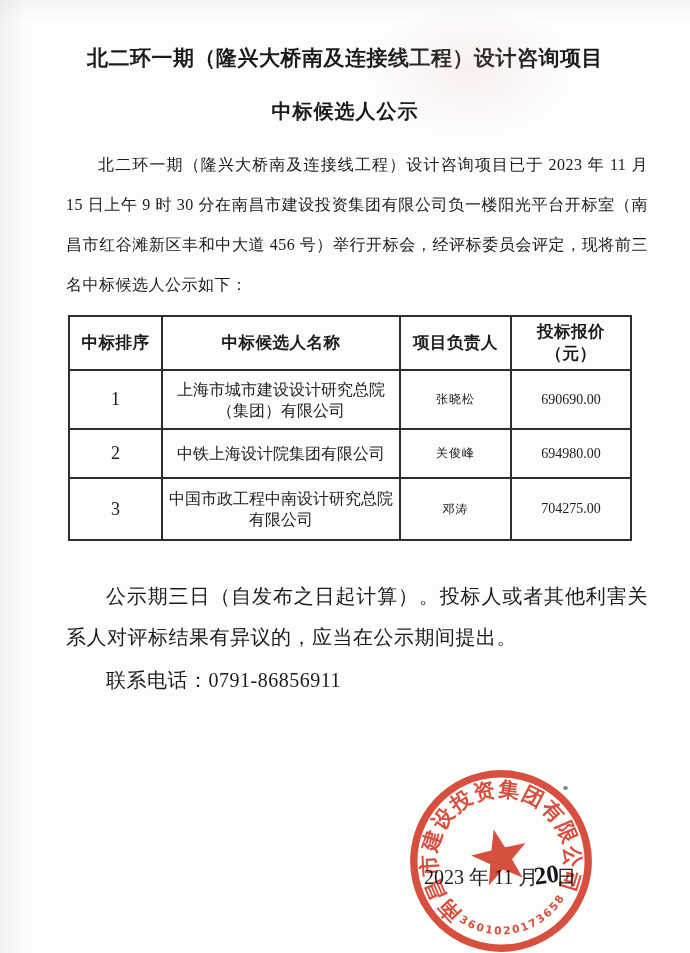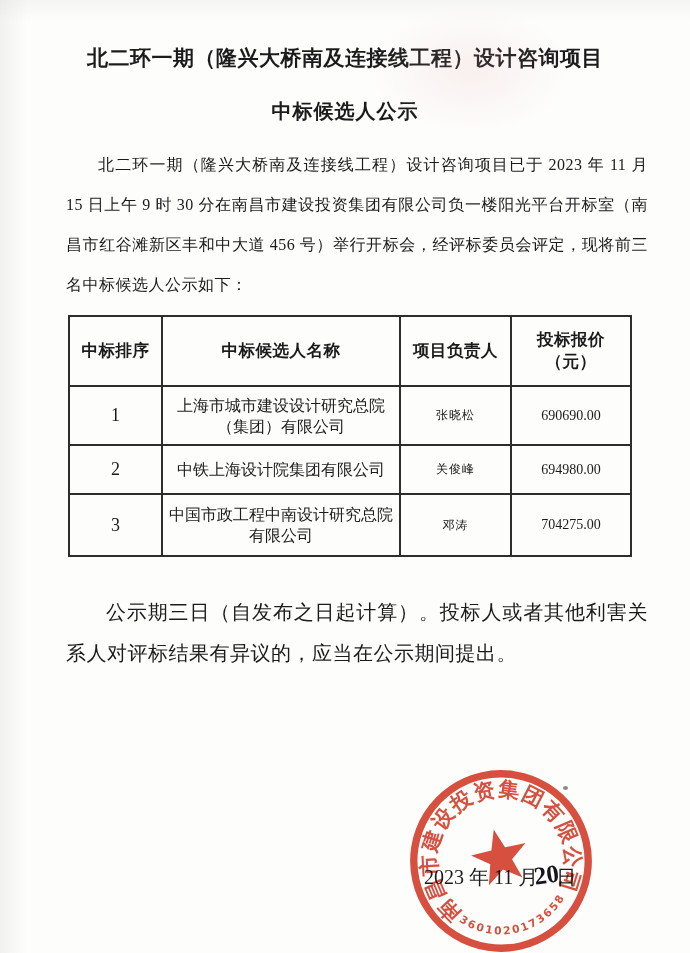--- a/index.html
+++ b/index.html
@@ -73,21 +73,21 @@
     border: 2px solid #2d2d2d;
     text-align: center;
     vertical-align: middle;
     padding: 2px 1px;
   }
   table.candidates th {
     font-size: 16.5px;
     font-weight: bold;
     letter-spacing: 0.5px;
   }
-  tr.hdr   { height: 70px; }
+  tr.hdr   { height: 54px; }
   tr.row-1 { height: 59px; }
   tr.row-2 { height: 49px; }
   tr.row-3 { height: 62px; }
   td.rank    { font-size: 18px; }
   td.company { font-size: 16px; line-height: 21px; }
   td.manager { font-size: 12px; letter-spacing: 1px; }
   td.price   { font-size: 14px; }
 
   .notice-paragraph {
     margin: 35px 42px 0 66px;
@@ -193,20 +193,21 @@
       <tr class="row-3">
         <td class="rank">3</td>
         <td class="company">中国市政工程中南设计研究总院有限公司</td>
         <td class="manager">邓涛</td>
         <td class="price">704275.00</td>
       </tr>
     </tbody>
   </table>
 
   <p class="notice-paragraph">公示期三日（自发布之日起计算）。投标人或者其他利害关系人对评标结果有异议的，应当在公示期间提出。</p>
+  <p class="phone-line">联系电话：0791-86856911</p>
 
 
   <div class="date-line">
     <span>2023 年 11 月</span><span class="handwritten-day">20</span><span>日</span>
   </div>
 
   <svg class="stamp" viewBox="0 0 200 200" aria-hidden="true">
     <defs>
       <path id="arcTop" d="M 49.4 142.4 A 66 66 0 1 1 150.6 142.4" fill="none"></path>
       <path id="arcBottom" d="M 38.6 143 A 75 75 0 0 0 161.4 143" fill="none"></path>

